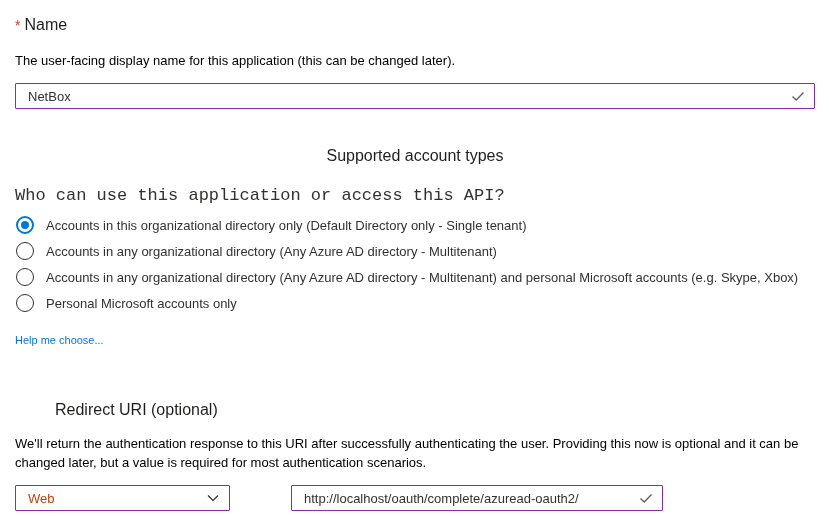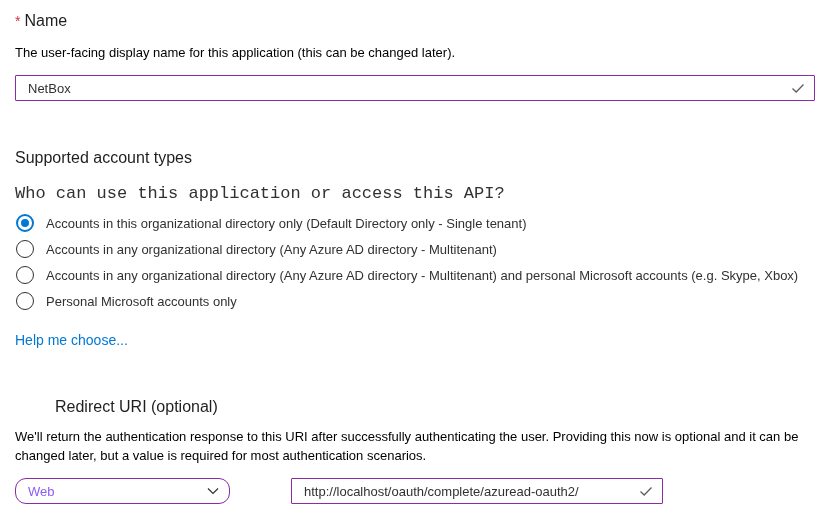--- a/index.html
+++ b/index.html
@@ -6,21 +6,21 @@
   html, body { background: #ffffff; }
   body {
     width: 829px; height: 516px;
     font-family: "Liberation Sans", sans-serif;
     color: #323130;
     overflow: hidden;
   }
   .page { padding: 10px 14px 0 15px; }
 
   .section-heading {
-    font-size: 16px; line-height: 22px;
+    font-size: 16px; line-height: 30px;
     font-weight: 400; color: #201f1e;
   }
   .required-marker { color: #d13438; margin-right: 4px; font-size: 14px; }
 
   .desc {
     font-size: 13px; line-height: 17px; color: #000000;
     margin-top: 12px;
   }
 
   .text-field {
@@ -35,21 +35,21 @@
     font-family: "Liberation Sans", sans-serif;
     font-size: 13px; color: #323130;
     padding: 0 30px 0 12px;
   }
   .field-check {
     position: absolute; right: 9px; top: 50%;
     transform: translateY(-50%);
     width: 16px; height: 16px; pointer-events: none;
   }
 
-  .h2-gap { margin-top: 46px; }
+  .h2-gap { margin-top: 32px; text-align: center; }
   .question { font-size: 17px; line-height: 17px; margin-top: 16px; font-family: Liberation Mono, monospace; }
 
   .radio-group { margin-top: 8px; }
   .radio-row {
     display: flex; align-items: center;
     height: 26px; cursor: pointer;
   }
   .radio-circle {
     width: 18px; height: 18px; border-radius: 50%;
     border: 1px solid #323130; background: #fff;
@@ -60,37 +60,37 @@
     border: 2px solid #0078d4;
   }
   .radio-dot { width: 8px; height: 8px; border-radius: 50%; background: transparent; }
   .radio-row.selected .radio-dot { background: #0078d4; }
   .radio-label {
     font-size: 13px; color: #323130; margin-left: 12px; white-space: nowrap;
   }
 
   .help-link {
     display: inline-block; margin-top: 18px;
-    font-size: 14px; color: #0078d4; text-decoration: none; cursor: pointer;
+    font-size: 11px; color: #0078d4; text-decoration: none; cursor: pointer;
   }
 
   .h3-gap { margin-top: 47px; margin-left: 40px; }
   .desc2 { margin-top: 9px; max-width: 800px; line-height: 19px; }
 
   .uri-row {
     margin-top: 13px;
     display: flex; align-items: center; gap: 13px;
   }
   .platform-select {
     position: relative;
     width: 215px; height: 26px;
-    border: 1.5px solid #8a2da5; border-radius: 11px;
+    border: 1.5px solid #8a2da5; border-radius: 1px;
     background: #fff; cursor: pointer;
     display: flex; align-items: center;
-    font-size: 13px; color: #8b5cf6;
+    font-size: 13px; color: #c2410c;
     padding: 0 30px 0 12px;
   }
   .select-chevron {
     position: absolute; right: 9px; top: 50%;
     transform: translateY(-50%);
     width: 14px; height: 14px; pointer-events: none;
   }
   .uri-field { width: 420px; margin-top: 0; padding-left: 48px; }
 </style>
 </head>

